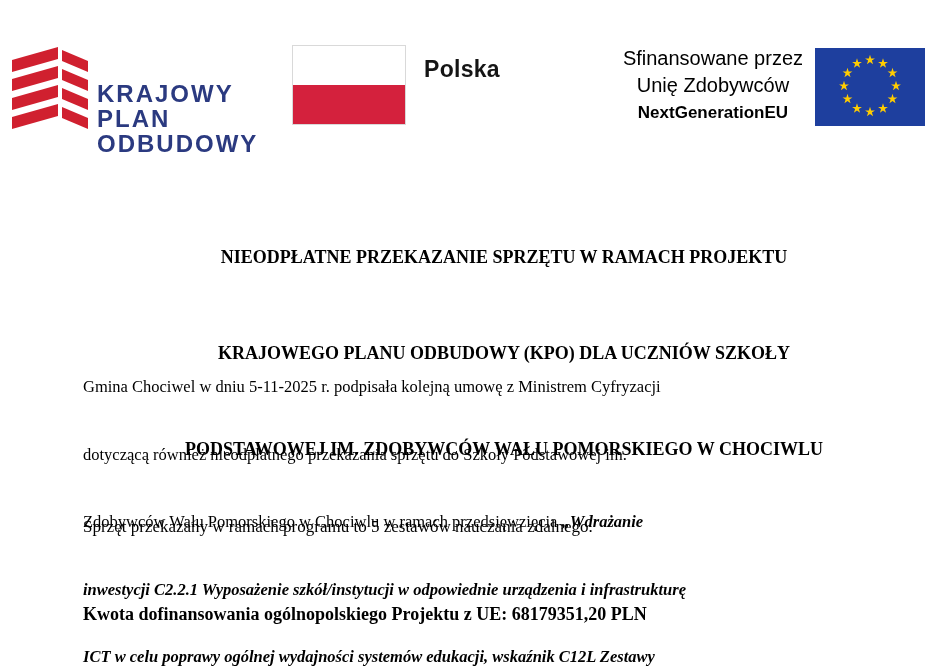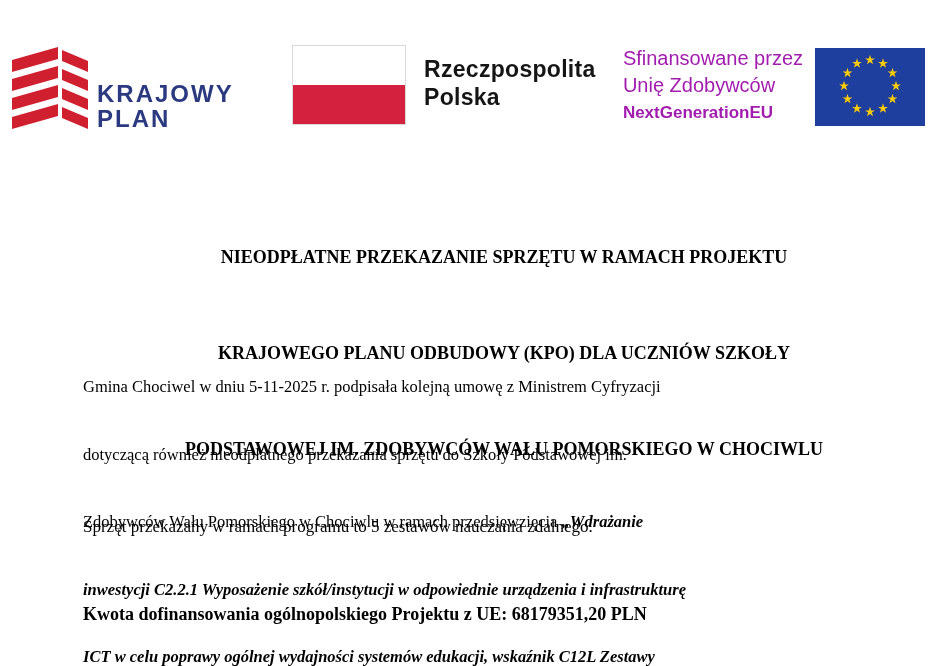--- a/index.html
+++ b/index.html
@@ -19,23 +19,23 @@
     border:1px solid #d9d9d9; box-sizing:border-box;
   }
   .pl-flag-white { height:50%; background:#ffffff; }
   .pl-flag-red   { height:50%; background:#d4213d; }
   .pl-name {
     position:absolute; left:424px; top:55px;
     font-family:"Liberation Sans", sans-serif; font-weight:700;
     font-size:23px; line-height:28px; color:#151515; letter-spacing:0.3px;
   }
   .eu-text {
-    position:absolute; right:129px; top:45px; text-align:left;
+    position:absolute; right:129px; top:45px; text-align:center;
     font-family:"Liberation Sans", sans-serif; font-size:20px;
-    line-height:27px; color:#a21caf;
+    line-height:27px; color:#000000;
   }
   .eu-line-bold { font-weight:700; font-size:17px; }
   .eu-flag { position:absolute; left:815px; top:48px; width:110px; height:78px; }
   
   .doc-title {
     position:absolute; left:0; top:177px; width:100%; text-align:center;
     font-weight:700; font-size:18px; line-height:32px; white-space:pre;padding-left:38px;
   }
   .body-text {
     position:absolute; left:83px; top:331px;
@@ -64,28 +64,28 @@
       <polygon points="4,80 50,67 50,79 4,92"></polygon>
       <polygon points="54,13 80,24 80,35 54,24"></polygon>
       <polygon points="54,32 80,43 80,54 54,43"></polygon>
       <polygon points="54,51 80,62 80,73 54,62"></polygon>
       <polygon points="54,70 80,81 80,92 54,81"></polygon>
     </g>
   </svg>
   <div class="kpo-text">
     <div>KRAJOWY</div>
     <div>PLAN</div>
+    <div>ODBUDOWY</div>
   </div>
 
   <div class="pl-flag">
     <div class="pl-flag-white"></div>
     <div class="pl-flag-red"></div>
   </div>
   <div class="pl-name">
-    <div>Rzeczpospolita</div>
     <div>Polska</div>
   </div>
 
   <div class="eu-text">
     <div>Sfinansowane przez</div>
     <div>Unię Zdobywców</div>
     <div class="eu-line-bold">NextGenerationEU</div>
   </div>
   <svg class="eu-flag" viewBox="0 0 110 78" xmlns="http://www.w3.org/2000/svg">
     <defs>

